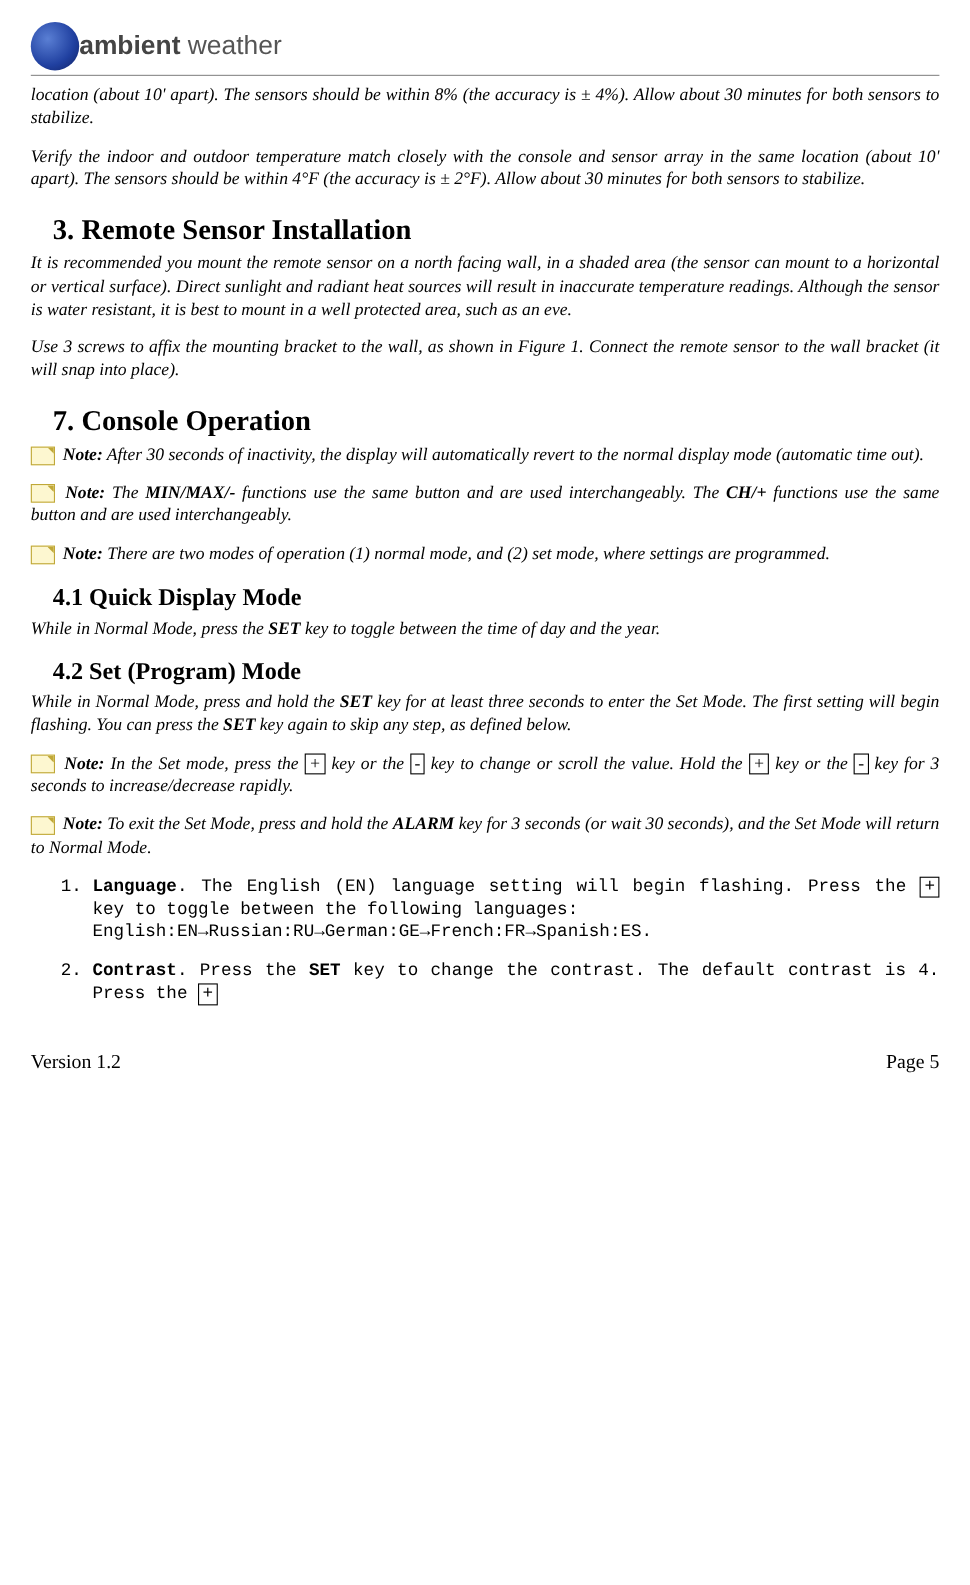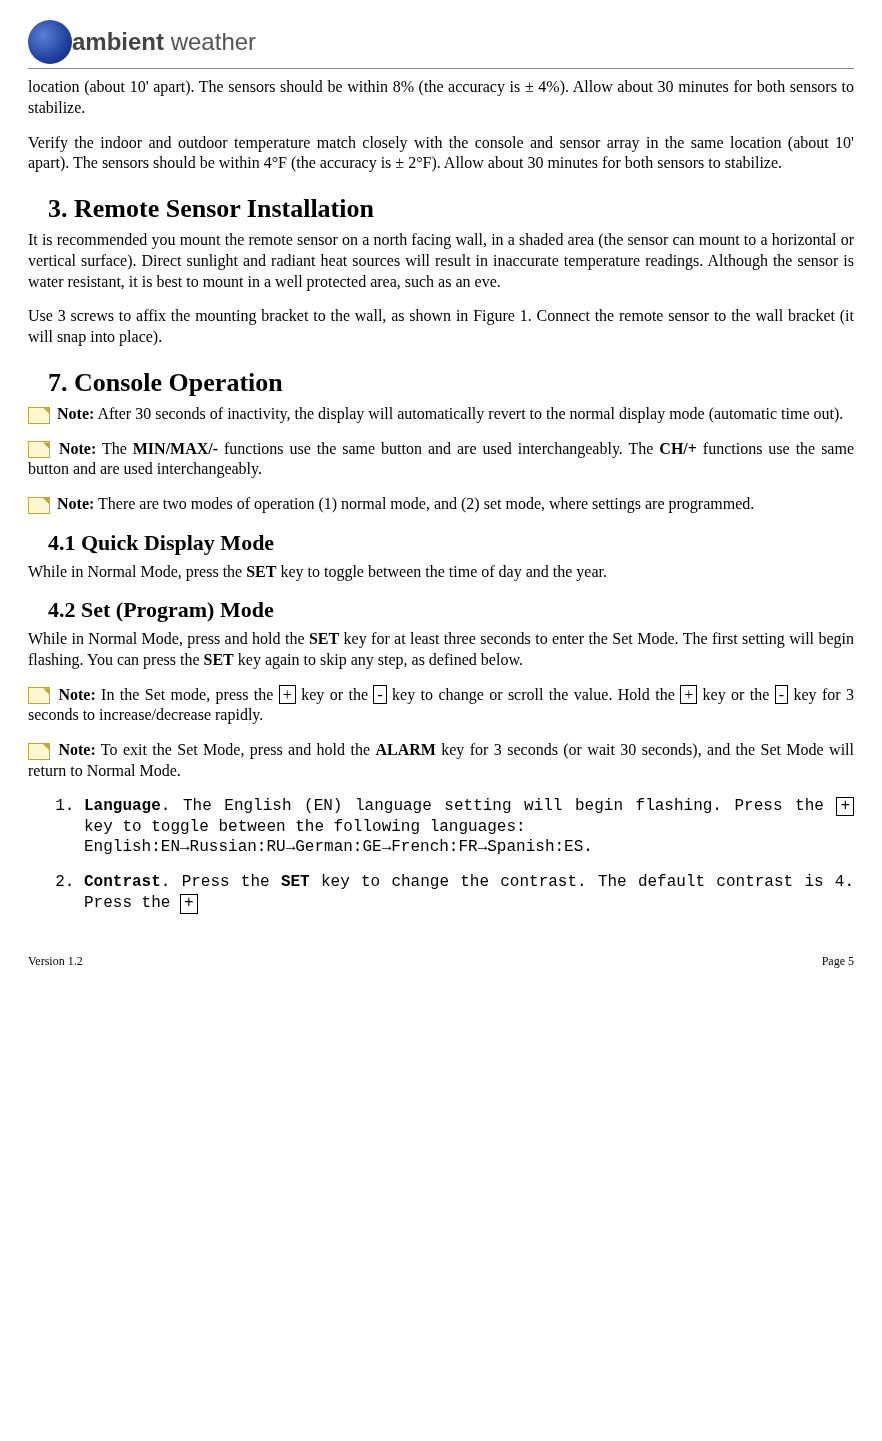--- a/index.html
+++ b/index.html
@@ -33,20 +33,21 @@
       color: #444;
     }
     hr.top-rule {
       border: none;
       border-top: 1px solid #888;
       margin: 0 0 8px 0;
     }
     p {
       margin: 0 0 14px 0;
       text-align: justify;
+      font-style: italic;
     }
     h2 {
       font-family: "Palatino Linotype", "Book Antiqua", Palatino, Georgia, serif;
       font-size: 26px;
       font-weight: bold;
       margin: 18px 0 4px 20px;
     }
     h3 {
       font-family: Liberation Serif, serif;
       font-size: 22px;
@@ -85,21 +86,21 @@
     }
     ol.numbered li {
       margin-bottom: 14px;
       text-align: justify;
       font-family: Liberation Mono, monospace;
     }
     .footer {
       display: flex;
       justify-content: space-between;
       margin-top: 40px;
-      font-size: 12px;
+      font-size: 18px;
     }
     .bold { font-weight: bold; }
   </style>
 </head>
 <body>
 
 <div class="logo-area">
   <div class="logo-circle"></div>
   <div class="logo-text">
     <span class="bold">ambient</span><span> weather</span>

